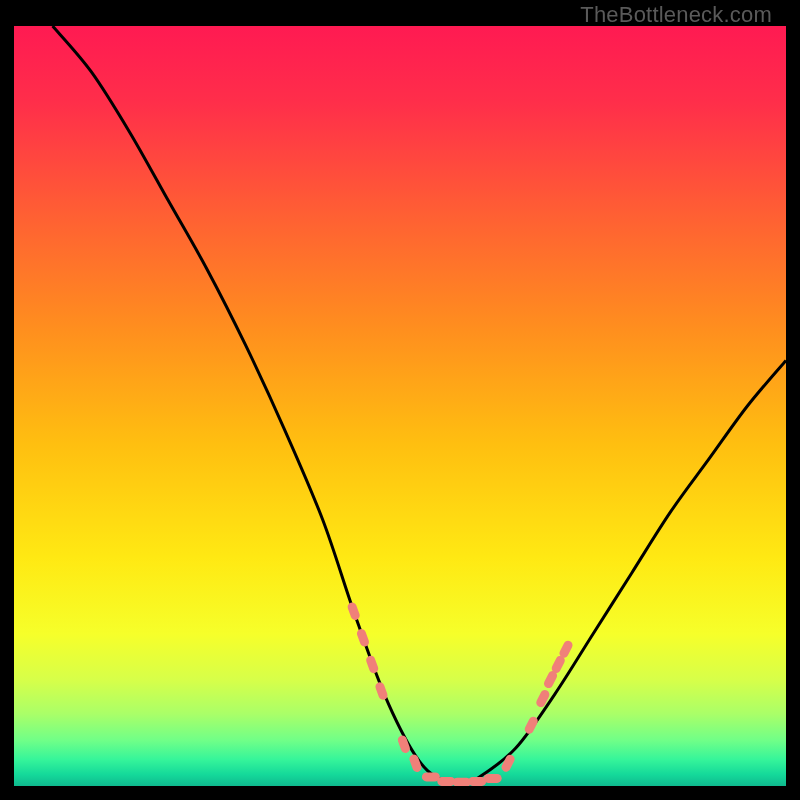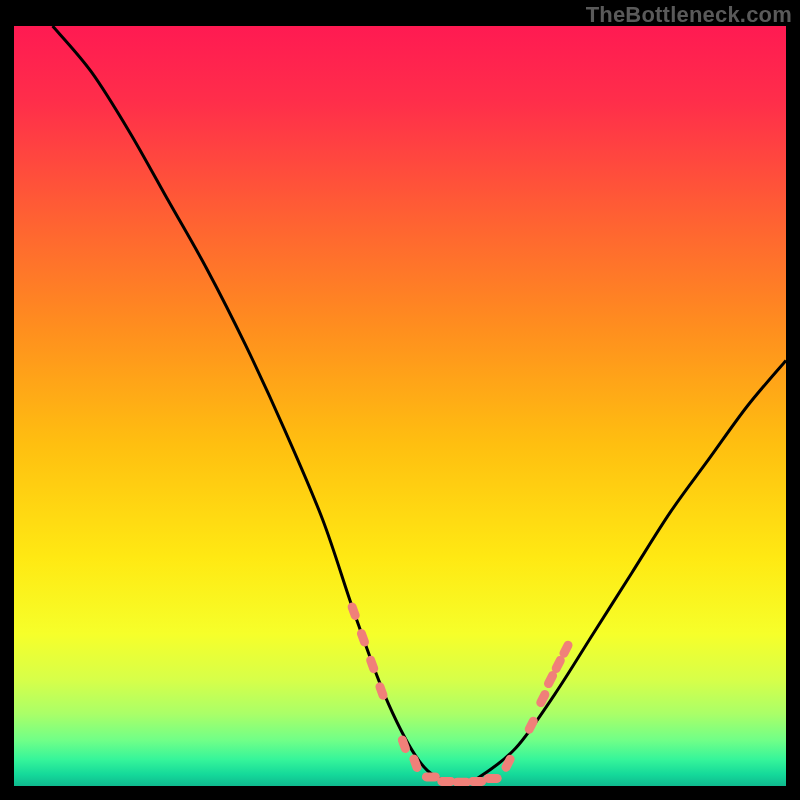--- a/index.html
+++ b/index.html
@@ -14,24 +14,24 @@
     position: absolute;
     left: 14px;
     top: 26px;
     width: 772px;
     height: 760px;
     background: #000;
   }
   .attribution {
     position: absolute;
     top: 2px;
-    right: 8px;
+    right: 28px;
     font-family: Arial, Helvetica, sans-serif;
     font-size: 22px;
-    font-weight: 700;
+    font-weight: 400;
     color: #5a5a5a;
     letter-spacing: 0.2px;
     margin-left: 15px;
   }
   .plot {
     position: absolute;
     left: 0;
     top: 0;
     width: 772px;
     height: 760px;

